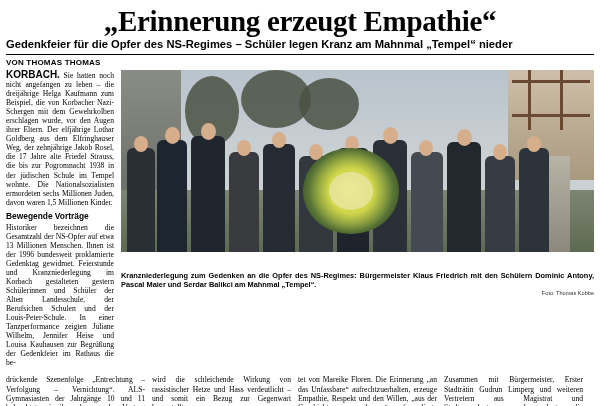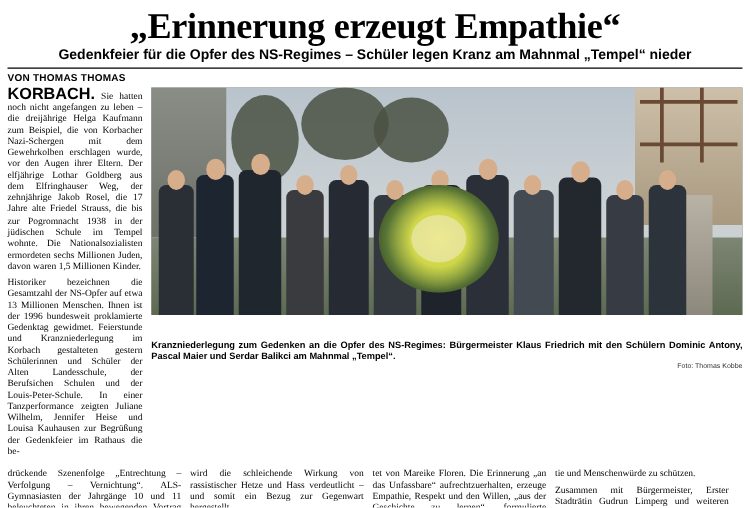--- a/index.html
+++ b/index.html
@@ -29,21 +29,21 @@
     letter-spacing: -0.3px;
     text-align: center;
     margin: 2px 0 1px 0;
     white-space: nowrap;
   }
   .subhead {
     font-family: "Liberation Sans", sans-serif;
     font-weight: bold;
     font-size: 11.2px;
     line-height: 13px;
-    text-align: center;
+    text-align: left;
     margin: 0 0 3px 0;
     white-space: nowrap;
   }
   .rule {
     border: none;
     border-top: 1px solid #000;
     margin: 2px 0 3px 0;
     height: 0;
   }
   .byline {
@@ -95,21 +95,21 @@
     font-family: "Liberation Serif", serif;
     font-size: 7.6px;
     line-height: 9.05px;
     text-align: justify;
     margin: 0 0 4px 0;
     hyphens: auto;
   }
   p.body .lead {
     font-family: "Liberation Sans", sans-serif;
     font-weight: bold;
-    font-size: 13px;
+    font-size: 10px;
   }
   h3.subhead-small {
     font-family: "Liberation Sans", sans-serif;
     font-weight: bold;
     font-size: 8.4px;
     line-height: 10px;
     margin: 4px 0 2px 0;
   }
 
   
@@ -200,20 +200,21 @@
 
   <div class="headline">„Erinnerung erzeugt Empathie“</div>
   <div class="subhead">Gedenkfeier für die Opfer des NS-Regimes – Schüler legen Kranz am Mahnmal „Tempel“ nieder</div>
   <hr class="rule">
   <div class="byline">VON THOMAS THOMAS</div>
 
   <div class="top-block">
 
     <div class="col-narrow">
       <p class="body"><span class="lead">KORBACH.</span><span> Sie hatten noch nicht angefangen zu leben – die dreijährige Helga Kaufmann zum Beispiel, die von Korbacher Nazi-Schergen mit dem Gewehrkolben erschlagen wurde, vor den Augen ihrer Eltern. Der elfjährige Lothar Goldberg aus dem Elfringhauser Weg, der zehnjährige Jakob Rosel, die 17 Jahre alte Friedel Strauss, die bis zur Pogromnacht 1938 in der jüdischen Schule im Tempel wohnte. Die Nationalsozialisten ermordeten sechs Millionen Juden, davon waren 1,5 Millionen Kinder.</span></p>
+      <h3 class="subhead-small">Bewegende Vorträge</h3>
       <p class="body">Historiker bezeichnen die Gesamtzahl der NS-Opfer auf etwa 13 Millionen Menschen. Ihnen ist der 1996 bundesweit proklamierte Gedenktag gewidmet. Feierstunde und Kranzniederlegung im Korbach gestalteten gestern Schülerinnen und Schüler der Alten Landesschule, der Berufsichen Schulen und der Louis-Peter-Schule. In einer Tanzperformance zeigten Juliane Wilhelm, Jennifer Heise und Louisa Kauhausen zur Begrüßung der Gedenkfeier im Rathaus die be-</p>
     </div>
 
     <div class="photo-wrap">
       <div class="photo">
         <div class="sky"></div>
         <div class="bld-left"></div>
         <div class="bld-right">
           <div class="timber" style="left:4px; top:10px; width:78px; height:3px;"></div>
           <div class="timber" style="left:4px; top:44px; width:78px; height:3px;"></div>
@@ -277,18 +278,17 @@
 
     </div>
     <div class="col">
       <p class="body">wird die schleichende Wirkung von rassistischer Hetze und Hass verdeutlicht – und somit ein Bezug zur Gegenwart hergestellt.</p>
 
     </div>
     <div class="col">
       <p class="body">tet von Mareike Floren. Die Erinnerung „an das Unfassbare“ aufrechtzuerhalten, erzeuge Empathie, Respekt und den Willen, „aus der Geschichte zu lernen“, formulierte Bürgermeister Klaus Friedrich als zentrale Botschaft dieses Gedenktages. Zu den Pflichten der Nachgeborenen gehöre es, „die eigene Verantwortung zu erkennen“, Zivilcourage zu zeigen, um Freiheit, Demokra-</p>
     </div>
     <div class="col">
-      <p class="body">tie und Menschenwürde zu schützen.</p>
       <p class="body">Zusammen mit Bürgermeister, Erster Stadträtin Gudrun Limperg und weiteren Vertretern aus Magistrat und Stadtverordnetenversammlung legten die Schüler abschließend am Mahnmal „Tempel“ einen Kranz nieder. Hier stand bis zu ihrer Zerstörung am 10. November 1938 die Korbacher Synagoge.</p>
     </div>
   </div>
 
 </div>
 
 </body></html>

